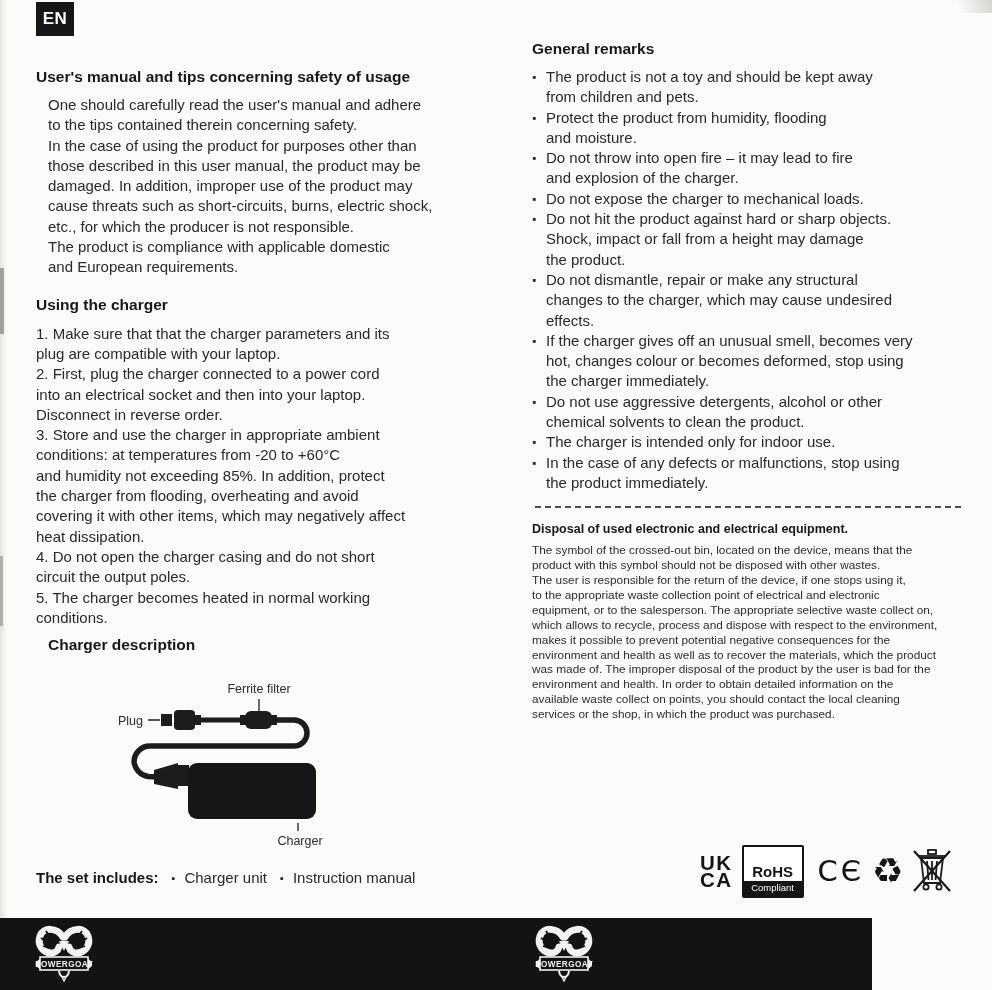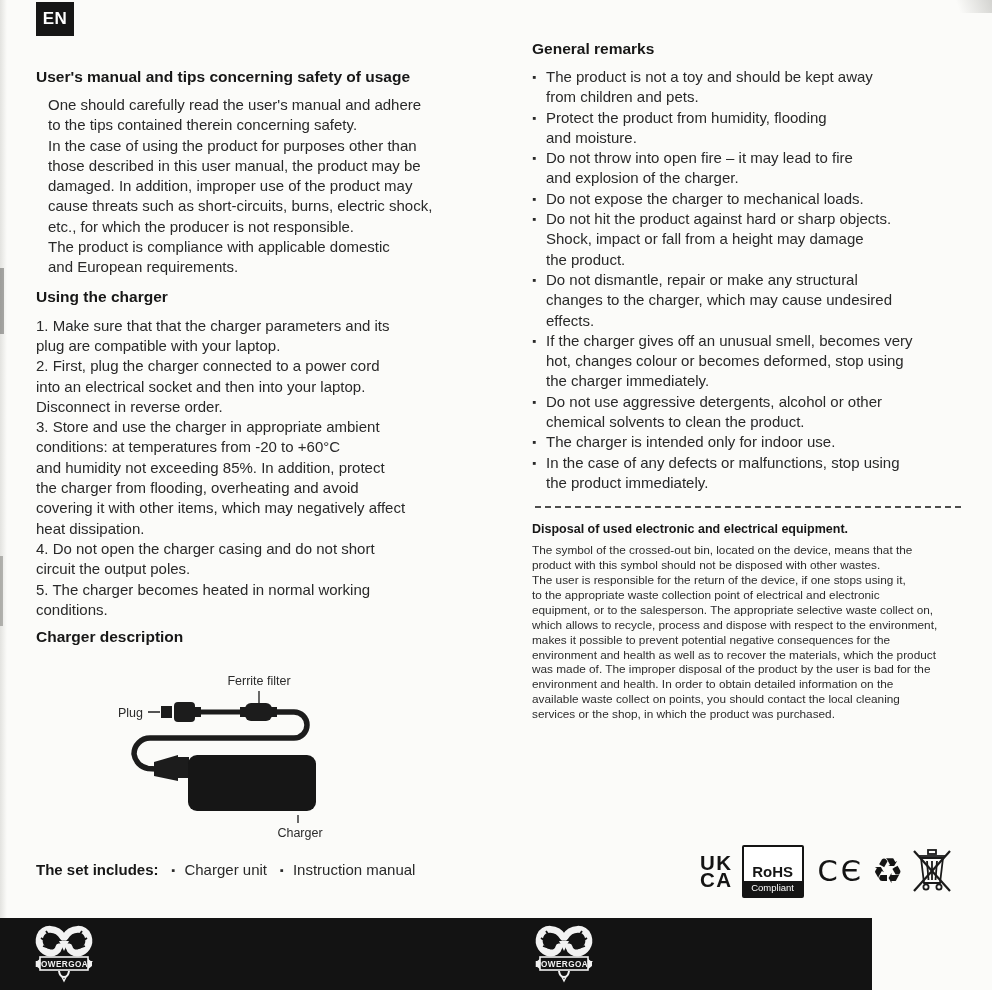--- a/index.html
+++ b/index.html
@@ -17,24 +17,24 @@
         color:#fff;font-weight:bold;font-size:17px;display:flex;align-items:center;justify-content:center;
         letter-spacing:.5px;}
 
   .col-left{position:absolute;left:36px;top:68px;width:444px;}
   .col-right{position:absolute;left:532px;top:40px;width:432px;}
 
   .sec-title{font-size:15.5px;font-weight:700;color:#171717;margin:0;line-height:18px;}
   .body-text{font-size:15px;line-height:20.3px;white-space:pre-line;margin:0;color:#292929;}
 
   .para-1{margin-top:9px;margin-left:12px;}
-  .sec-title-2{margin-top:10px;}
+  .sec-title-2{margin-top:18px;}
   .steps{margin-top:10px;}
   .step{margin:0;}
-  .sec-title-3{margin-top:8px;}
+  .sec-title-3{margin-top:8px;margin-left:12px;}
 
   .diagram{display:block;margin-top:20px;}
   .diagram text{font-family:"Liberation Sans","DejaVu Sans",sans-serif;font-size:12.5px;fill:#2b2b2b;}
 
   .set-line{margin-top:17px;font-size:15px;color:#292929;}
   .set-label{font-weight:700;color:#171717;}
   .set-items{display:inline;}
   .set-item{margin-left:13px;}
   .set-item::before{content:"▪";font-size:11px;margin-right:9px;position:relative;top:-1px;}
 

